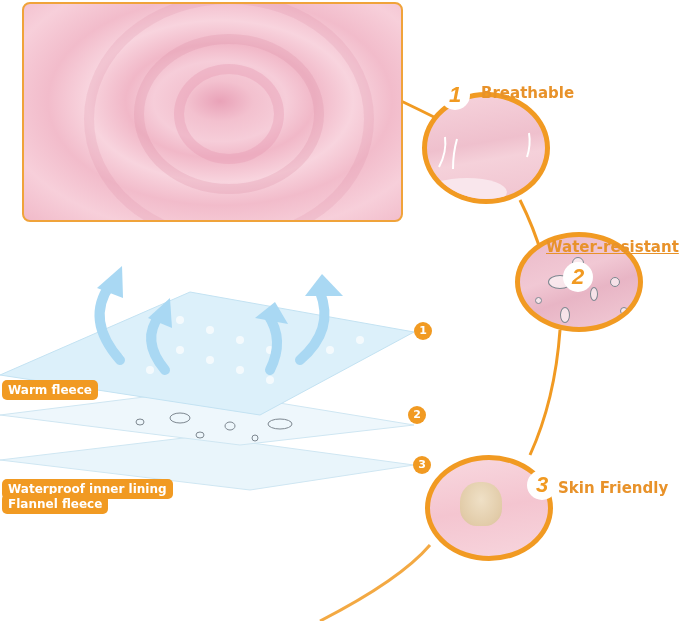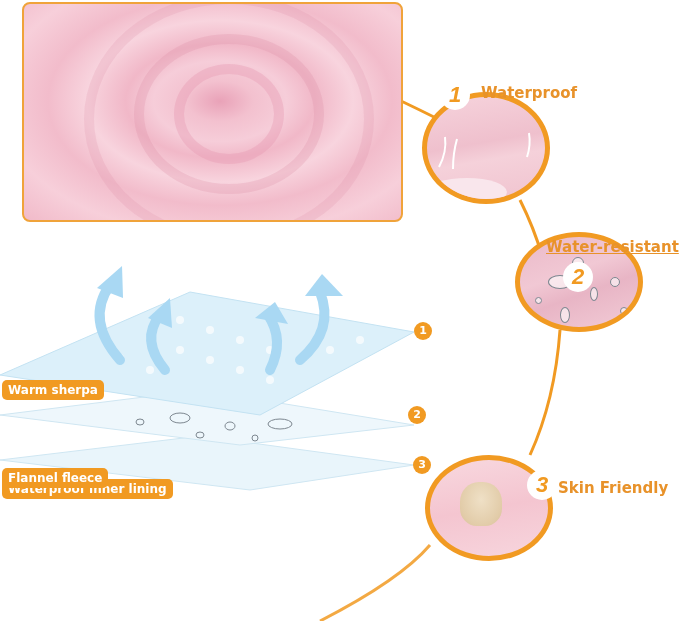--- a/index.html
+++ b/index.html
@@ -84,21 +84,21 @@
 
 <div class="feature-circle fc1">
   <svg width="128" height="112" style="position:absolute;left:0;top:0">
     <path d="M12 70 Q 20 55 18 40" stroke="#fff" stroke-width="2" fill="none"></path>
     <path d="M26 72 Q 26 56 30 42" stroke="#fff" stroke-width="2" fill="none"></path>
     <path d="M100 60 Q 104 48 102 36" stroke="#fff" stroke-width="2" fill="none"></path>
     <ellipse cx="40" cy="95" rx="40" ry="14" fill="#f9e6ec"></ellipse>
   </svg>
 </div>
 <div class="feature-num" style="left:440px;top:80px;">1</div>
-<div class="feature-title" style="left:481px;top:84px;">Waterproof</div>
+<div class="feature-title" style="left:481px;top:84px;">Breathable</div>
 
 <div class="feature-circle fc2">
   <div class="drop" style="left:28px;top:38px;width:22px;height:12px;"></div>
   <div class="drop" style="left:52px;top:20px;width:10px;height:10px;"></div>
   <div class="drop" style="left:70px;top:50px;width:6px;height:12px;"></div>
   <div class="drop" style="left:90px;top:40px;width:8px;height:8px;"></div>
   <div class="drop" style="left:40px;top:70px;width:8px;height:14px;"></div>
   <div class="drop" style="left:100px;top:70px;width:6px;height:6px;"></div>
   <div class="drop" style="left:15px;top:60px;width:5px;height:5px;"></div>
 </div>
@@ -152,19 +152,19 @@
     <path d="M300 120 Q 335 90 320 52"></path>
   </g>
   <g fill="#a9d8f3">
     <polygon points="97,48 122,26 123,58"></polygon>
     <polygon points="148,78 170,58 172,88"></polygon>
     <polygon points="255,78 275,62 288,84"></polygon>
     <polygon points="305,56 322,34 343,56"></polygon>
   </g>
 </svg>
 
-<div class="layer-label" style="top:380px;">Warm sherpa</div>
+<div class="layer-label" style="top:380px;">Warm fleece</div>
 <div class="layer-label" style="top:441px;margin-top:38px;">Waterproof inner lining</div>
-<div class="layer-label" style="top:468px;">Flannel fleece</div>
+<div class="layer-label" style="top:494px;">Flannel fleece</div>
 
 <div class="layer-badge" style="left:414px;top:322px;">1</div>
 <div class="layer-badge" style="left:408px;top:406px;">2</div>
 <div class="layer-badge" style="left:413px;top:456px;">3</div>
 
 </body></html>

